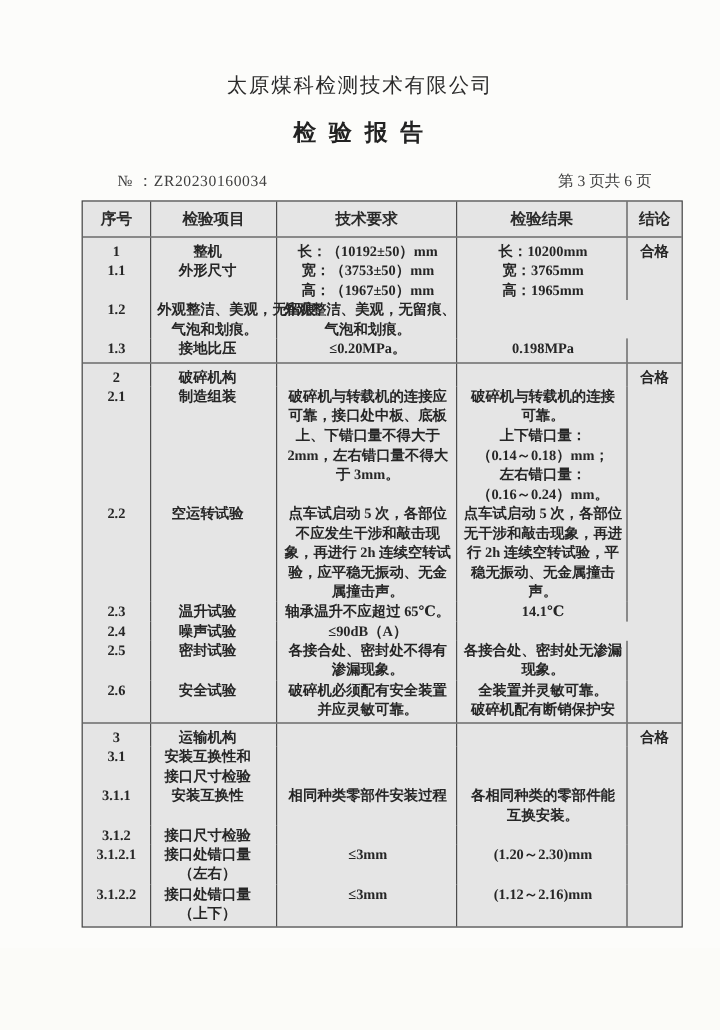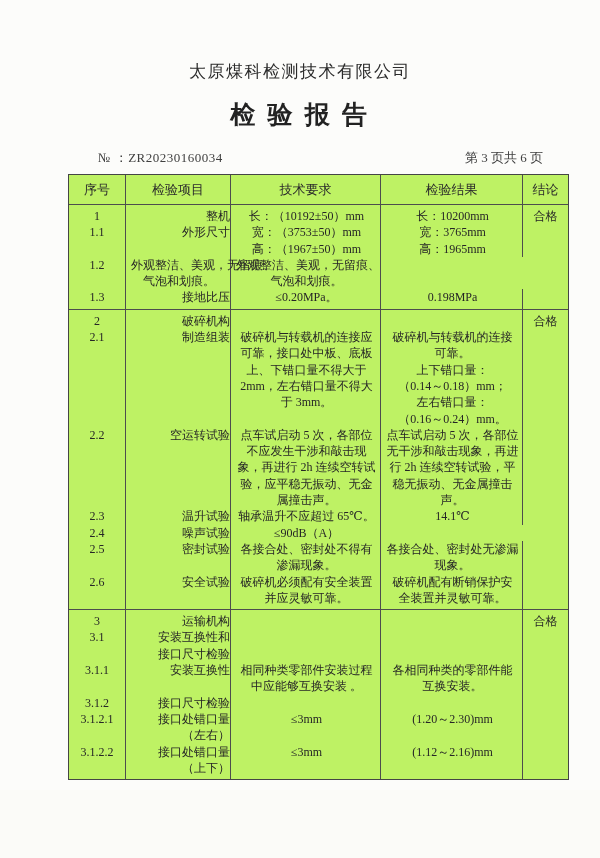--- a/index.html
+++ b/index.html
@@ -11,34 +11,35 @@
     -webkit-font-smoothing:antialiased;
   }
   .page { position:relative; width:600px; height:790px; overflow:hidden; background:#fcfcfa; }
 
   .company {
     margin-top:60px; text-align:center;
     font-size:17px; letter-spacing:1.5px; color:#2b2b2b;
   }
   .report-title {
     margin-top:15px; text-align:center;
-    font-size:25px; font-weight:700; letter-spacing:3px; color:#222;
+    font-size:19px; font-weight:700; letter-spacing:3px; color:#222;
   }
   .meta {
     margin:18px 0 7px 68px; width:499px;
     display:flex; justify-content:space-between; align-items:flex-end;
     font-size:13px; color:#404040;
   }
   .meta .no-wrap { padding-left:30px; letter-spacing:0.5px; }
   .meta .pg { padding-right:24px; }
 
   .tbl {
     margin-left:68px; width:499px;
     border:1.5px solid #454545;
-    background:#bef264;
+    background:#e5e5e5;
+    font-weight:bold;
   }
   .thead {
     display:grid; grid-template-columns:57px 105px 150px 142px 45px;
     border-bottom:1px solid #4d4d4d;
   }
   .th {
     text-align:center; padding:6px 0 5px;
     font-size:13px; color:#2b2b2b;
     border-right:1px solid #4d4d4d;
   }
@@ -50,21 +51,21 @@
   .item { display:grid; grid-template-columns:57px 105px 150px 142px; }
   .cell {
     border-right:1px solid #4d4d4d;
     font-size:12px; color:#262626;
     padding-top:0; padding-bottom:0;
   }
   .sec-main .item:first-child .cell { padding-top:3px; }
   .sec-main .item:last-child  .cell { padding-bottom:3px; }
   .ln { line-height:16.3px; min-height:16.3px; white-space:nowrap; }
   .c-no   { text-align:center; padding-left:2px; padding-right:2px; }
-  .c-name { text-align:right; padding-left:2px; padding-right:0; }
+  .c-name { text-align:center; padding-left:2px; padding-right:12px; }
   .c-tech, .c-result { padding-left:5px; padding-right:3px; }
   .al-left   { text-align:center; }
   .al-center { text-align:center; }
   .sec-conc {
     flex:1; text-align:center; font-size:12px;
     padding-top:3px; line-height:16.3px; color:#262626;
   }
 </style>
 </head>
 <body>
@@ -241,22 +242,22 @@
                 <div class="ln">2.6</div>
               </div>
               <div class="cell c-name">
                 <div class="ln">安全试验</div>
               </div>
               <div class="cell c-tech al-left">
                 <div class="ln">破碎机必须配有安全装置</div>
                 <div class="ln">并应灵敏可靠。</div>
               </div>
               <div class="cell c-result al-left">
+                <div class="ln">全装置并灵敏可靠。</div>
                 <div class="ln">破碎机配有断销保护安</div>
-                <div class="ln">全装置并灵敏可靠。</div>
               </div>
             </div>
           </div>
           <div class="sec-conc">合格</div>
         </div>
         <div class="sec">
           <div class="sec-main">
             <div class="item">
               <div class="cell c-no">
                 <div class="ln">3</div>
@@ -280,21 +281,20 @@
             </div>
             <div class="item">
               <div class="cell c-no">
                 <div class="ln">3.1.1</div>
               </div>
               <div class="cell c-name">
                 <div class="ln">安装互换性</div>
               </div>
               <div class="cell c-tech al-left">
                 <div class="ln">相同种类零部件安装过程</div>
-                <div class="ln">中应能够互换安装 。</div>
               </div>
               <div class="cell c-result al-left">
                 <div class="ln">各相同种类的零部件能</div>
                 <div class="ln">互换安装。</div>
               </div>
             </div>
             <div class="item">
               <div class="cell c-no">
                 <div class="ln">3.1.2</div>
               </div>

